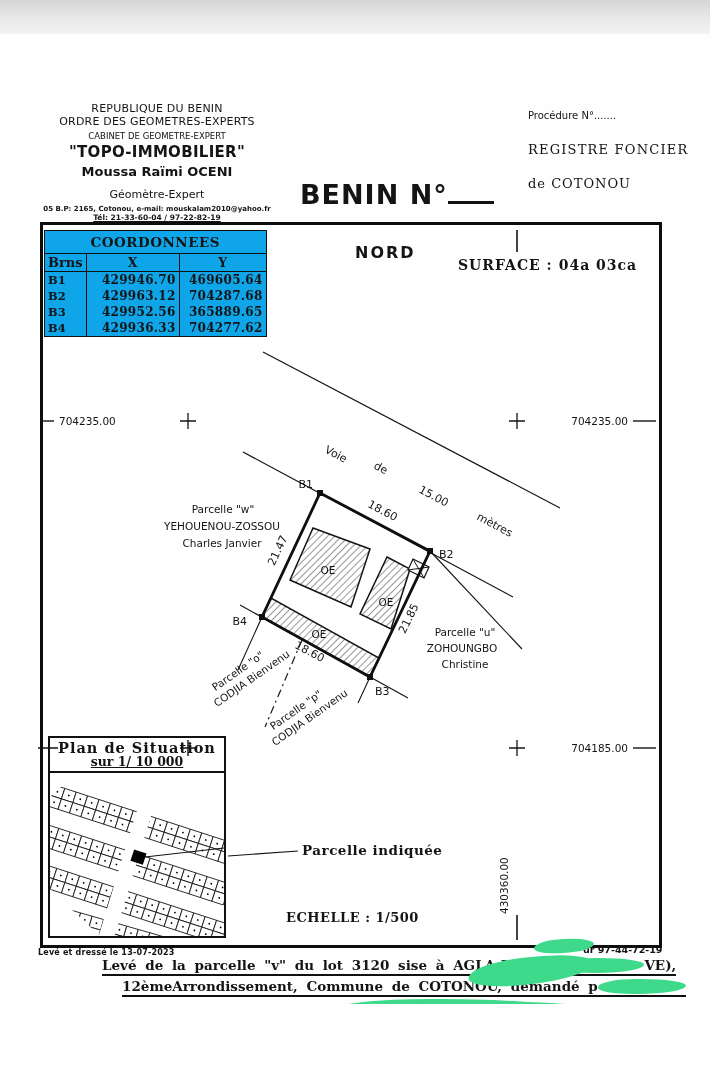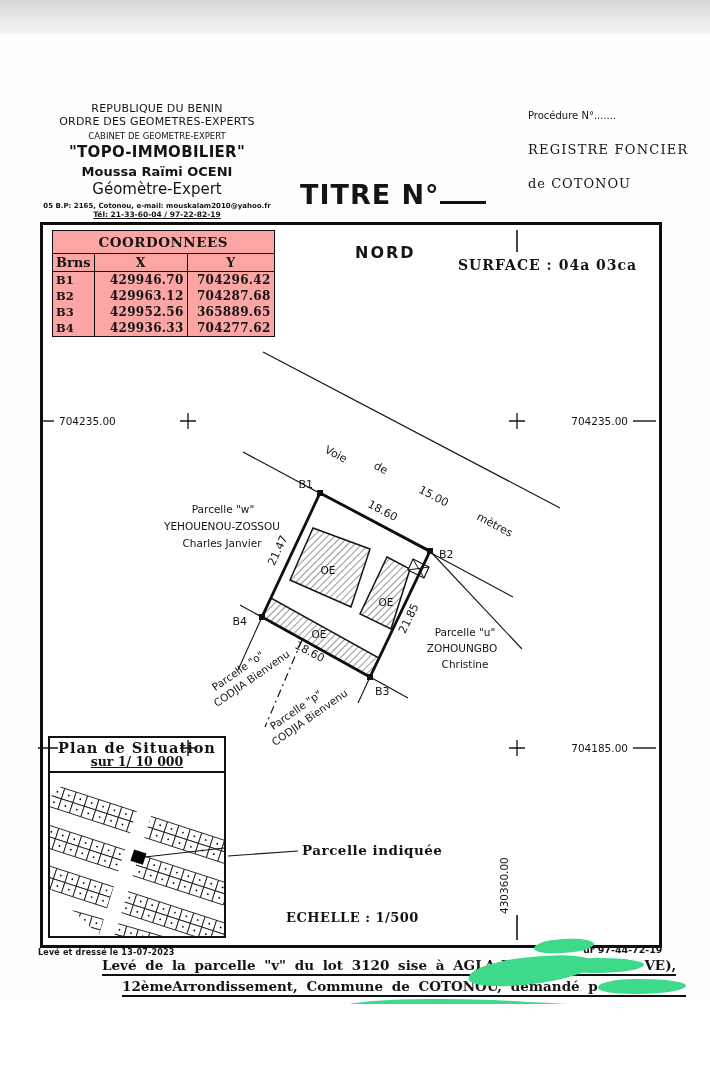--- a/index.html
+++ b/index.html
@@ -8,35 +8,35 @@
   .band-top{position:absolute;left:0;top:0;width:710px;height:34px;
         background:linear-gradient(180deg,#d6d6d6 0%,#e9e9e9 55%,#f3f3f3 100%);}
   .band-bottom{position:absolute;left:0;top:1044px;width:710px;height:36px;
         background:linear-gradient(180deg,#ececec 0%,#cdcdcd 55%,#b5b5b5 100%);}
   
   .hdr-left{position:absolute;left:28px;top:103px;width:258px;text-align:center;line-height:1.18;}
   .hl1{font-size:11px;font-weight:500;letter-spacing:.2px;}
   .hl3{font-size:8.5px;font-weight:500;margin-top:2px;}
   .firm{font-size:15px;font-weight:bold;margin-top:3px;letter-spacing:.3px;}
   .gname{font-size:13px;font-weight:bold;margin-top:2px;}
-  .grole{font-size:15px;margin-top:2px;}
+  .grole{font-size:11px;margin-top:10px;}
   .haddr{font-size:7px;font-weight:bold;margin-top:3px;}
   .hphone{font-size:7.5px;font-weight:bold;margin-top:1px;text-decoration:underline;}
   .title{position:absolute;left:300px;top:179px;font-size:27px;font-weight:bold;letter-spacing:1px;}
   .title .blank{display:inline-block;width:46px;height:4px;border-bottom:3.5px solid #111;vertical-align:baseline;}
   .hdr-right{position:absolute;left:528px;top:110px;width:170px;}
   .proc{font-size:10px;font-weight:normal;}
   .reg{font-family:"DejaVu Serif",serif;font-size:13px;margin-top:21px;letter-spacing:1.2px;}
   .ville{font-family:"DejaVu Serif",serif;font-size:13px;margin-top:19px;letter-spacing:1px;}
   
   .frame{position:absolute;left:40px;top:222px;width:616px;height:720px;border:3px solid #0d0d0d;background:#fff;}
   #drawing{position:absolute;left:40px;top:222px;z-index:1;}
   
-  .coord{position:absolute;left:52px;top:230px;z-index:3;border-collapse:collapse;
-         font-family:"DejaVu Serif",serif;background:#fca5a5;}
+  .coord{position:absolute;left:44px;top:230px;z-index:3;border-collapse:collapse;
+         font-family:"DejaVu Serif",serif;background:#0ea5e9;}
   .coord th,.coord td{border:1.5px solid #111;padding:0 3px;}
   .coord .ttl{font-size:13.5px;font-weight:600;text-align:center;height:22px;letter-spacing:.5px;}
   .coord .ch{font-size:12.5px;font-weight:bold;text-align:center;height:17px;}
   .coord .chs{font-size:13px;font-weight:bold;text-align:center;}
   .coord td.v{font-size:12px;font-weight:bold;text-align:right;border-top:none;border-bottom:none;height:16px;letter-spacing:.3px;}
   .coord td.b{font-size:11.5px;font-weight:bold;text-align:left;border-top:none;border-bottom:none;}
   .coord tr:last-child td{border-bottom:1.5px solid #111;}
   .coord tr.r1 td{border-top:1.5px solid #111;}
   
   .sitbox{position:absolute;left:48px;top:736px;width:178px;height:202px;border:2px solid #111;
@@ -74,21 +74,21 @@
     <div class="hl1">REPUBLIQUE DU BENIN</div>
     <div class="hl1">ORDRE DES GEOMETRES-EXPERTS</div>
     <div class="hl3">CABINET DE GEOMETRE-EXPERT</div>
     <div class="firm">"TOPO-IMMOBILIER"</div>
     <div class="gname">Moussa Raïmi OCENI</div>
     <div class="grole">Géomètre-Expert</div>
     <div class="haddr">05 B.P: 2165, Cotonou, e-mail: mouskalam2010@yahoo.fr</div>
     <div class="hphone">Tél: 21-33-60-04 / 97-22-82-19</div>
   </div>
 
-  <div class="title"><span>TITRE N°</span><span class="blank"></span></div>
+  <div class="title"><span>BENIN N°</span><span class="blank"></span></div>
 
   <div class="hdr-right">
     <div class="proc">Procédure N°.......</div>
     <div class="reg">REGISTRE FONCIER</div>
     <div class="ville">de COTONOU</div>
   </div>
 
   <div class="frame"></div>
 
   <svg id="drawing" width="616" height="720" viewBox="0 0 616 720">
@@ -186,21 +186,21 @@
           <th class="ttl" colspan="3">COORDONNEES</th>
         </tr>
     <tr>
       <th class="chs">Brns</th>
       <th class="ch" style="width:86px">X</th>
       <th class="ch" style="width:80px">Y</th>
     </tr>
     <tr class="r1">
       <td class="b">B1</td>
       <td class="v">429946.70</td>
-      <td class="v">704296.42</td>
+      <td class="v">469605.64</td>
     </tr>
     <tr>
       <td class="b">B2</td>
       <td class="v">429963.12</td>
       <td class="v">704287.68</td>
     </tr>
     <tr>
       <td class="b">B3</td>
       <td class="v">429952.56</td>
       <td class="v">365889.65</td>

